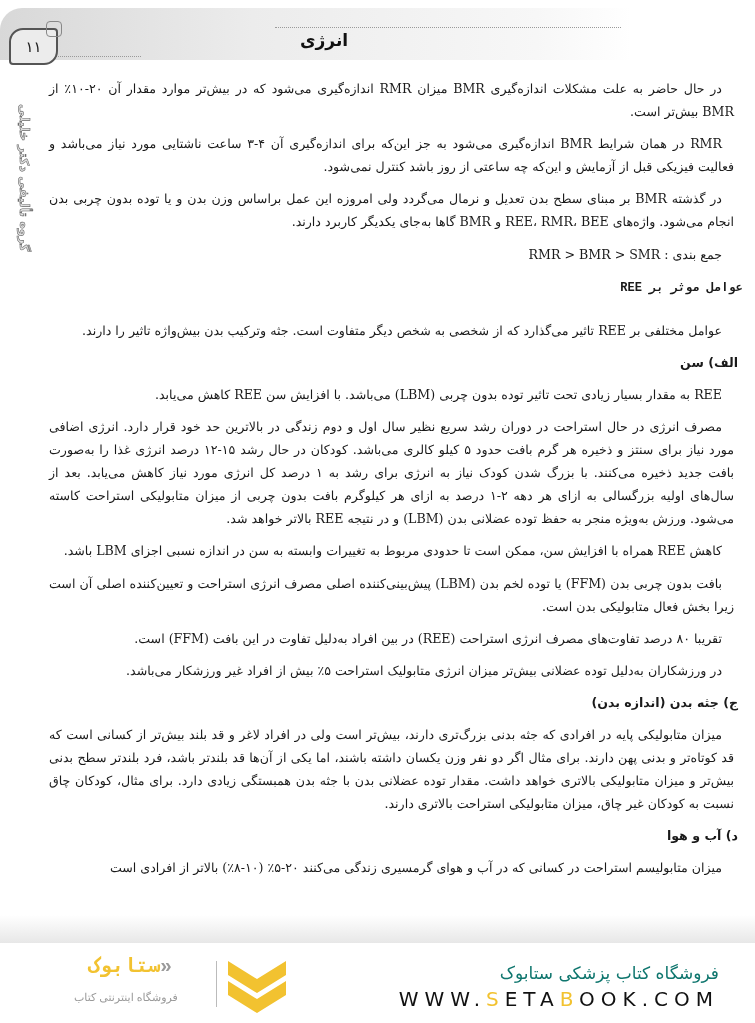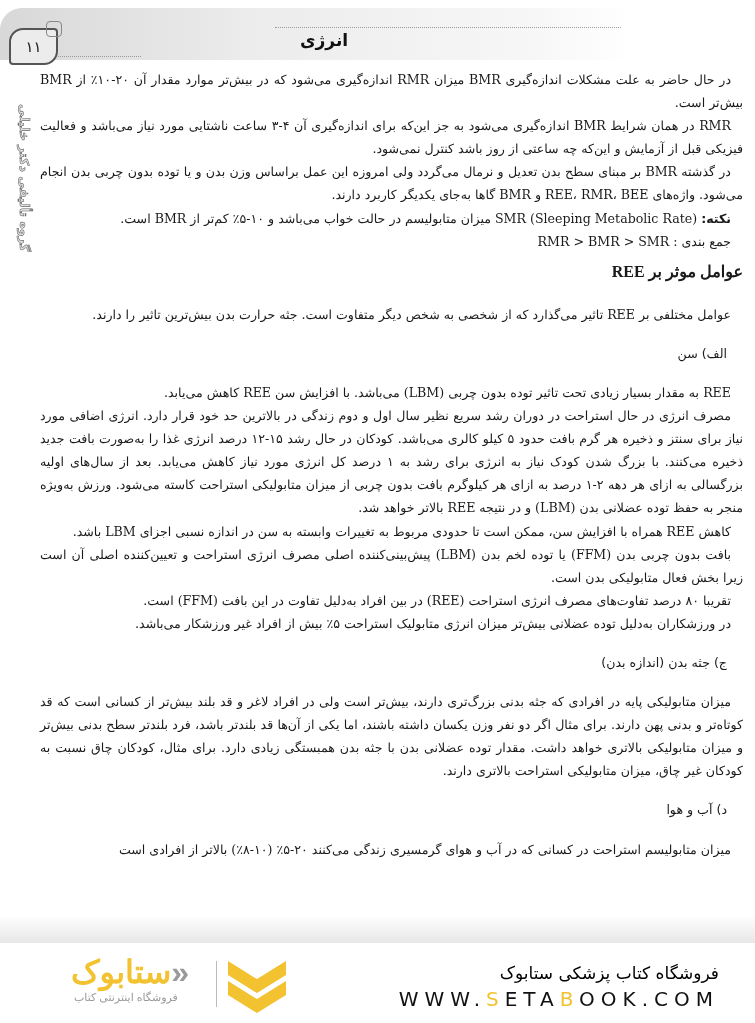--- a/index.html
+++ b/index.html
@@ -39,51 +39,51 @@
       position:absolute; left:2px; top:72px; width:30px; height:180px;
       writing-mode:vertical-rl; text-orientation:mixed;
       font-family:"DejaVu Sans", sans-serif; font-weight:bold; font-size:12.5px;
       color:#e0e0e0; -webkit-text-stroke:0.6px #6a6a6a;
       direction:rtl; transform:rotate(0deg);
     }
     .content {
       position:absolute; left:40px; right:12px; top:68px;
       direction:rtl; text-align:justify; font-size:12.6px; line-height:23.1px;
     }
-    .content p { margin:0; text-indent:12px; }
+    .content p { margin:9px; text-indent:12px; }
     .content .h {
-      font-family:"DejaVu Sans", sans-serif; font-weight:normal; font-size:12.6px; margin:16px;
+      font-family:"DejaVu Sans", sans-serif; font-weight:bold; font-size:12.6px; margin:5px;
     }
     .content .h2 {
-      font-family:Liberation Serif, serif; font-weight:bold; font-size:16px;
+      font-family:Liberation Mono, monospace; font-weight:bold; font-size:12px;
       margin:6px 0 18px 0; line-height:26px;
     }
     .content .note-label { font-family:"DejaVu Sans", sans-serif; font-weight:bold; }
     .fade {
       position:absolute; left:0; right:0; top:915px; height:30px;
       background:linear-gradient(to bottom, rgba(255,255,255,0) 0%, rgba(225,225,225,0.85) 100%);
     }
     .footer {
       position:absolute; left:0; top:943px; width:755px; height:80px; background:#ffffff;
     }
     .footer .store-name {
       position:absolute; right:36px; top:20px; direction:rtl;
-      font-family:"DejaVu Sans", sans-serif; font-size:17px; color:#000000;
+      font-family:"DejaVu Sans", sans-serif; font-size:17px; color:#0f766e;
     }
     .footer .url {
       position:absolute; right:36px; top:44px; letter-spacing:6px;
       font-family:"DejaVu Sans", sans-serif; font-size:20px; color:#111;
     }
     .footer .url .acc { color:#f2c230; }
     .logo-wrap { position:absolute; left:30px; top:10px; width:260px; height:62px; }
     .logo-mark { position:absolute; left:196px; top:4px; width:62px; height:56px; }
     .logo-divider { position:absolute; left:186px; top:8px; width:1px; height:46px; background:#bbb; }
     .logo-word {
       position:absolute; left:20px; top:0px; width:160px; text-align:center;
-      font-family:Liberation Sans, sans-serif; font-weight:bold; font-size:32px; color:#f2c230; direction:rtl;
+      font-family:Liberation Mono, monospace; font-weight:bold; font-size:20px; color:#f2c230; direction:rtl;
     }
     .logo-word .chev { color:#9a9a9a; }
     .logo-sub {
       position:absolute; left:44px; top:38px; width:140px; text-align:left; direction:rtl;
       font-family:Liberation Sans, sans-serif; font-size:11px; color:#999;
     }
   </style>
 </head>
 <body>
 
@@ -94,24 +94,23 @@
   <div class="page-num-deco"></div>
   <div class="chapter-title">انرژی</div>
 </div>
 
 <div class="side-text">گروه تألیفی دکتر خلیلی</div>
 
 <div class="content">
   <p>در حال حاضر به علت مشکلات اندازه‌گیری BMR میزان RMR اندازه‌گیری می‌شود که در بیش‌تر موارد مقدار آن ۲۰-۱۰٪ از BMR بیش‌تر است.</p>
   <p>RMR در همان شرایط BMR اندازه‌گیری می‌شود به جز این‌که برای اندازه‌گیری آن ۴-۳ ساعت ناشتایی مورد نیاز می‌باشد و فعالیت فیزیکی قبل از آزمایش و این‌که چه ساعتی از روز باشد کنترل نمی‌شود.</p>
   <p>در گذشته BMR بر مبنای سطح بدن تعدیل و نرمال می‌گردد ولی امروزه این عمل براساس وزن بدن و یا توده بدون چربی بدن انجام می‌شود. واژه‌های REE، RMR، BEE و BMR گاها به‌جای یکدیگر کاربرد دارند.</p>
-  <p><span class="note-label">نکته:</span><span> SMR (Sleeping Metabolic Rate) میزان متابولیسم در حالت خواب می‌باشد و ۱۰-۵٪ کم‌تر از BMR است.</span></p>
   <p>جمع بندی : RMR &gt; BMR &gt; SMR</p>
   <div class="h2">عوامل موثر بر REE</div>
-  <p>عوامل مختلفی بر REE تاثیر می‌گذارد که از شخصی به شخص دیگر متفاوت است. جثه حرارت بدن بیش‌ترین تاثیر را دارند.</p>
+  <p>عوامل مختلفی بر REE تاثیر می‌گذارد که از شخصی به شخص دیگر متفاوت است. جثه وترکیب بدن بیش‌واژه تاثیر را دارند.</p>
   <div class="h">الف) سن</div>
   <p>REE به مقدار بسیار زیادی تحت تاثیر توده بدون چربی (LBM) می‌باشد. با افزایش سن REE کاهش می‌یابد.</p>
   <p>مصرف انرژی در حال استراحت در دوران رشد سریع نظیر سال اول و دوم زندگی در بالاترین حد خود قرار دارد. انرژی اضافی مورد نیاز برای سنتز و ذخیره هر گرم بافت حدود ۵ کیلو کالری می‌باشد. کودکان در حال رشد ۱۵-۱۲ درصد انرژی غذا را به‌صورت بافت جدید ذخیره می‌کنند. با بزرگ شدن کودک نیاز به انرژی برای رشد به ۱ درصد کل انرژی مورد نیاز کاهش می‌یابد. بعد از سال‌های اولیه بزرگسالی به ازای هر دهه ۲-۱ درصد به ازای هر کیلوگرم بافت بدون چربی از میزان متابولیکی استراحت کاسته می‌شود. ورزش به‌ویژه منجر به حفظ توده عضلانی بدن (LBM) و در نتیجه REE بالاتر خواهد شد.</p>
   <p>کاهش REE همراه با افزایش سن، ممکن است تا حدودی مربوط به تغییرات وابسته به سن در اندازه نسبی اجزای LBM باشد.</p>
   <p>بافت بدون چربی بدن (FFM) یا توده لخم بدن (LBM) پیش‌بینی‌کننده اصلی مصرف انرژی استراحت و تعیین‌کننده اصلی آن است زیرا بخش فعال متابولیکی بدن است.</p>
   <p>تقریبا ۸۰ درصد تفاوت‌های مصرف انرژی استراحت (REE) در بین افراد به‌دلیل تفاوت در این بافت (FFM) است.</p>
   <p>در ورزشکاران به‌دلیل توده عضلانی بیش‌تر میزان انرژی متابولیک استراحت ۵٪ بیش از افراد غیر ورزشکار می‌باشد.</p>
   <div class="h">ج) جثه بدن (اندازه بدن)</div>
   <p>میزان متابولیکی پایه در افرادی که جثه بدنی بزرگ‌تری دارند، بیش‌تر است ولی در افراد لاغر و قد بلند بیش‌تر از کسانی است که قد کوتاه‌تر و بدنی پهن دارند. برای مثال اگر دو نفر وزن یکسان داشته باشند، اما یکی از آن‌ها قد بلندتر باشد، فرد بلندتر سطح بدنی بیش‌تر و میزان متابولیکی بالاتری خواهد داشت. مقدار توده عضلانی بدن با جثه بدن همبستگی زیادی دارد. برای مثال، کودکان چاق نسبت به کودکان غیر چاق، میزان متابولیکی استراحت بالاتری دارند.</p>
   <div class="h">د) آب و هوا</div>

